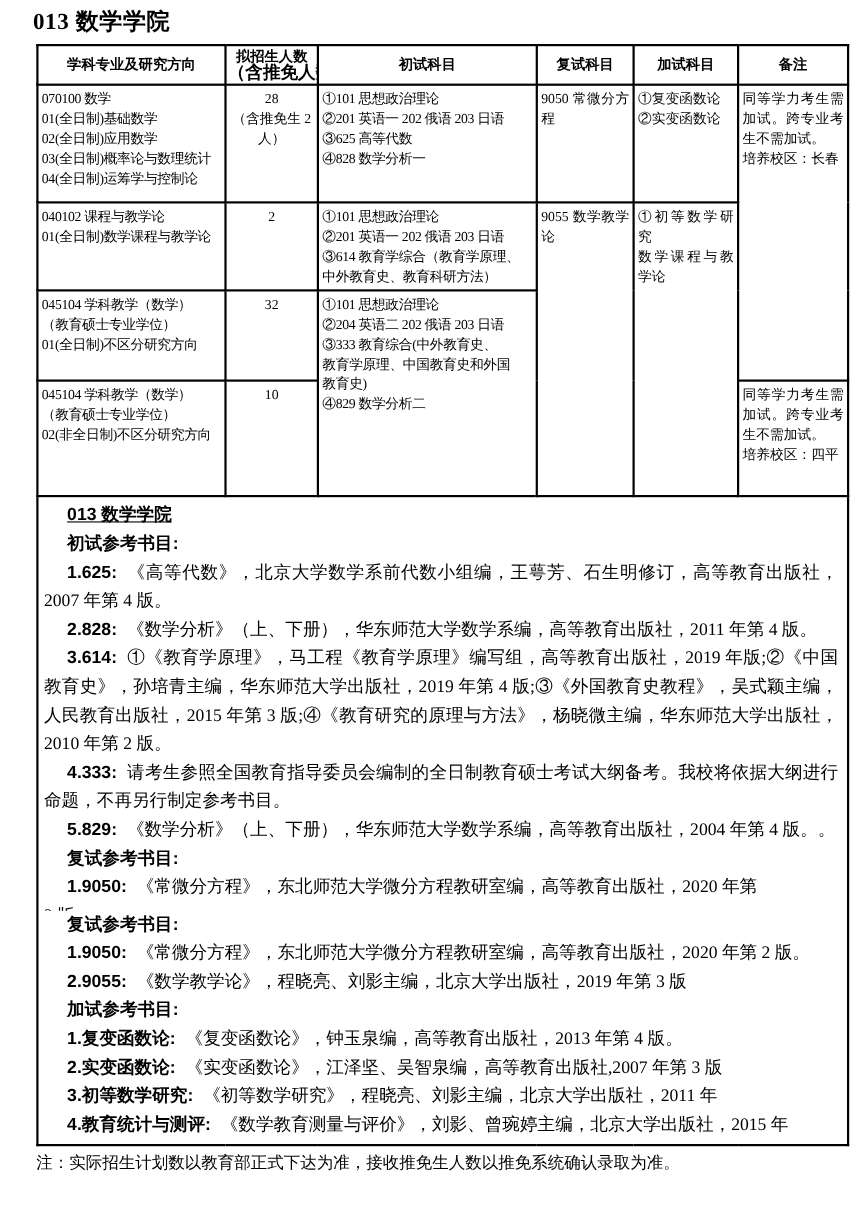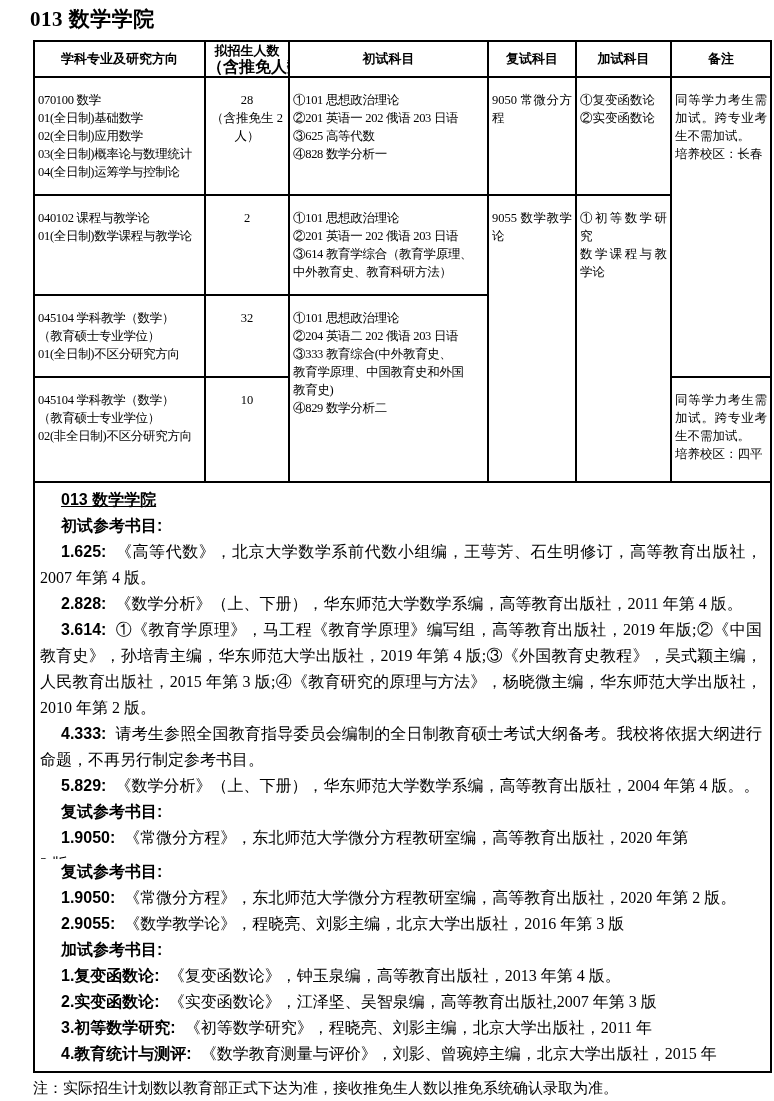--- a/index.html
+++ b/index.html
@@ -12,21 +12,21 @@
     margin:5px 0 7px 30px;
     font-size:21px; font-weight:bold; letter-spacing:0.5px;
     font-family:"Liberation Serif", serif;
   }
   table.adm {
     border-collapse:collapse; table-layout:fixed;
     margin-left:33px; width:737px;
   }
   table.adm th, table.adm td {
     border:2px solid #000;
-    padding:13px 3px;
+    padding:3px 3px;
     vertical-align:top;
     font-size:12.5px; line-height:18px;
     overflow:hidden;
   }
   table.adm th {
     font-family:"Liberation Sans", sans-serif;
     font-size:13px; font-weight:bold;
     text-align:center; vertical-align:middle;
     line-height:16px; padding:1px;
   }
@@ -169,21 +169,21 @@
           <p><span class="lbl">1.625:</span><span>《高等代数》，北京大学数学系前代数小组编，王萼芳、石生明修订，高等教育出版社，2007 年第 4 版。</span></p>
           <p><span class="lbl">2.828:</span><span>《数学分析》（上、下册），华东师范大学数学系编，高等教育出版社，2011 年第 4 版。</span></p>
           <p><span class="lbl">3.614:</span><span>①《教育学原理》，马工程《教育学原理》编写组，高等教育出版社，2019 年版;②《中国教育史》，孙培青主编，华东师范大学出版社，2019 年第 4 版;③《外国教育史教程》，吴式颖主编，人民教育出版社，2015 年第 3 版;④《教育研究的原理与方法》，杨晓微主编，华东师范大学出版社，2010 年第 2 版。</span></p>
           <p><span class="lbl">4.333:</span><span>请考生参照全国教育指导委员会编制的全日制教育硕士考试大纲备考。我校将依据大纲进行命题，不再另行制定参考书目。</span></p>
           <p><span class="lbl">5.829:</span><span>《数学分析》（上、下册），华东师范大学数学系编，高等教育出版社，2004 年第 4 版。。</span></p>
           <p class="ref-h">复试参考书目:</p>
           <p><span class="lbl">1.9050:</span><span>《常微分方程》，东北师范大学微分方程教研室编，高等教育出版社，2020 年第</span></p>
           <div class="clipped"><span>2 版。</span></div>
           <p class="ref-h">复试参考书目:</p>
           <p><span class="lbl">1.9050:</span><span>《常微分方程》，东北师范大学微分方程教研室编，高等教育出版社，2020 年第 2 版。</span></p>
-          <p><span class="lbl">2.9055:</span><span>《数学教学论》，程晓亮、刘影主编，北京大学出版社，2016 年第 3 版</span></p>
+          <p><span class="lbl">2.9055:</span><span>《数学教学论》，程晓亮、刘影主编，北京大学出版社，2019 年第 3 版</span></p>
           <p class="ref-h">加试参考书目:</p>
           <p><span class="lbl">1.复变函数论:</span><span>《复变函数论》，钟玉泉编，高等教育出版社，2013 年第 4 版。</span></p>
           <p><span class="lbl">2.实变函数论:</span><span>《实变函数论》，江泽坚、吴智泉编，高等教育出版社,2007 年第 3 版</span></p>
           <p><span class="lbl">3.初等数学研究:</span><span>《初等数学研究》，程晓亮、刘影主编，北京大学出版社，2011 年</span></p>
           <p><span class="lbl">4.教育统计与测评:</span><span>《数学教育测量与评价》，刘影、曾琬婷主编，北京大学出版社，2015 年</span></p>
         </div>
       </td>
     </tr>
   </tbody>
 </table>

